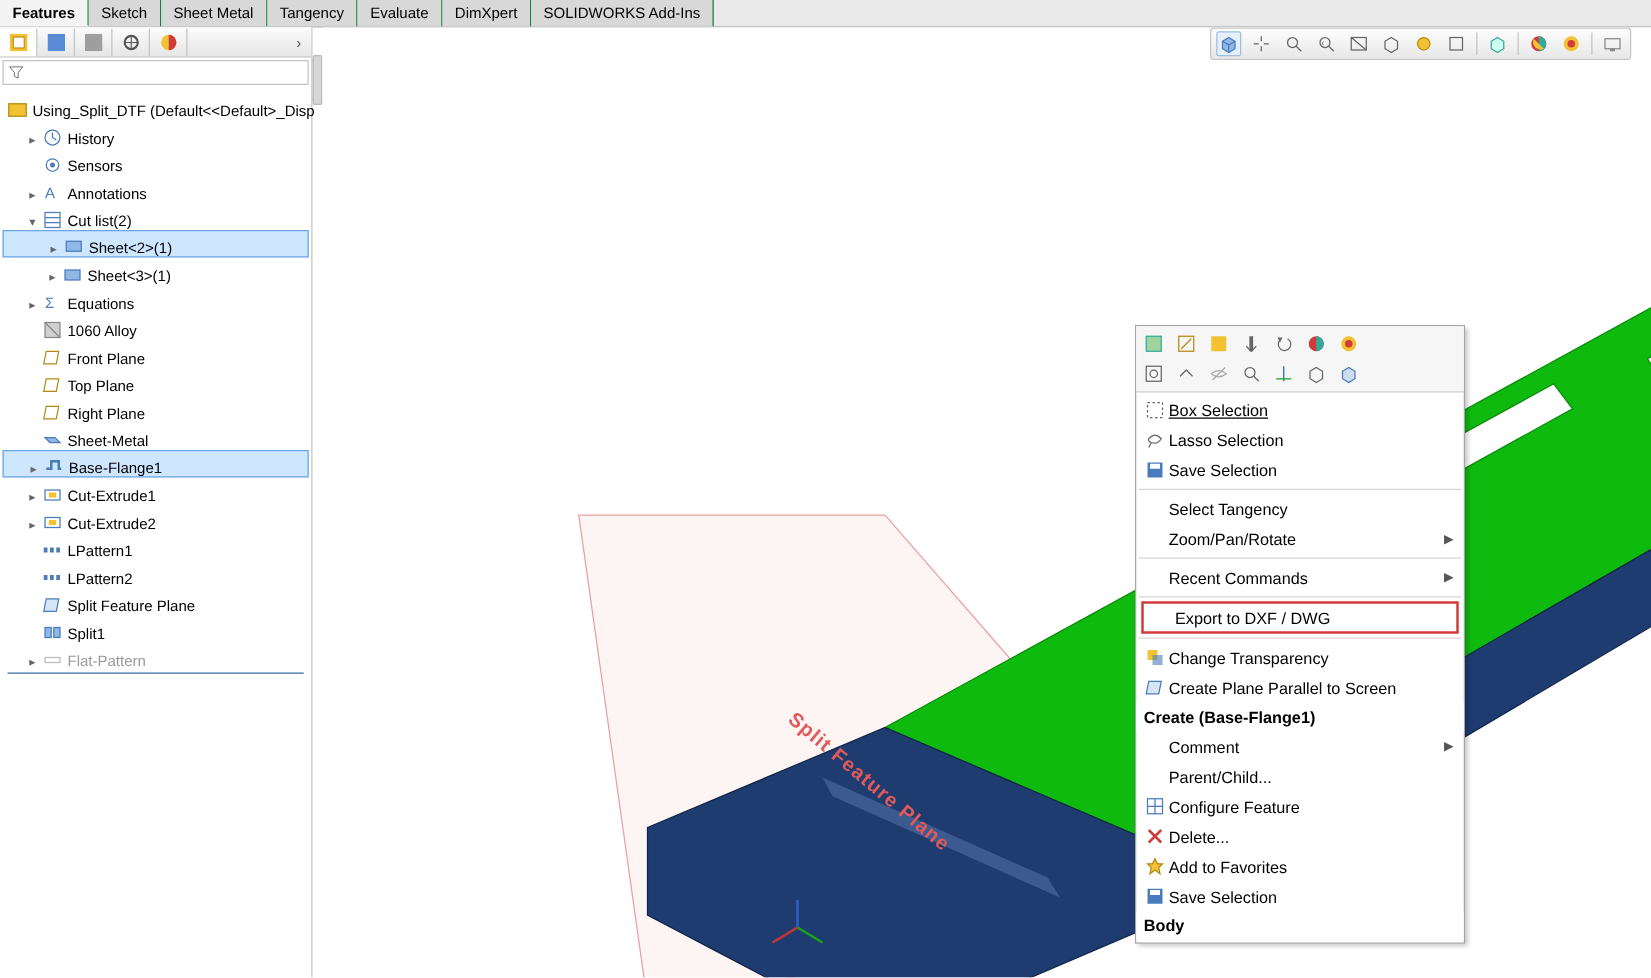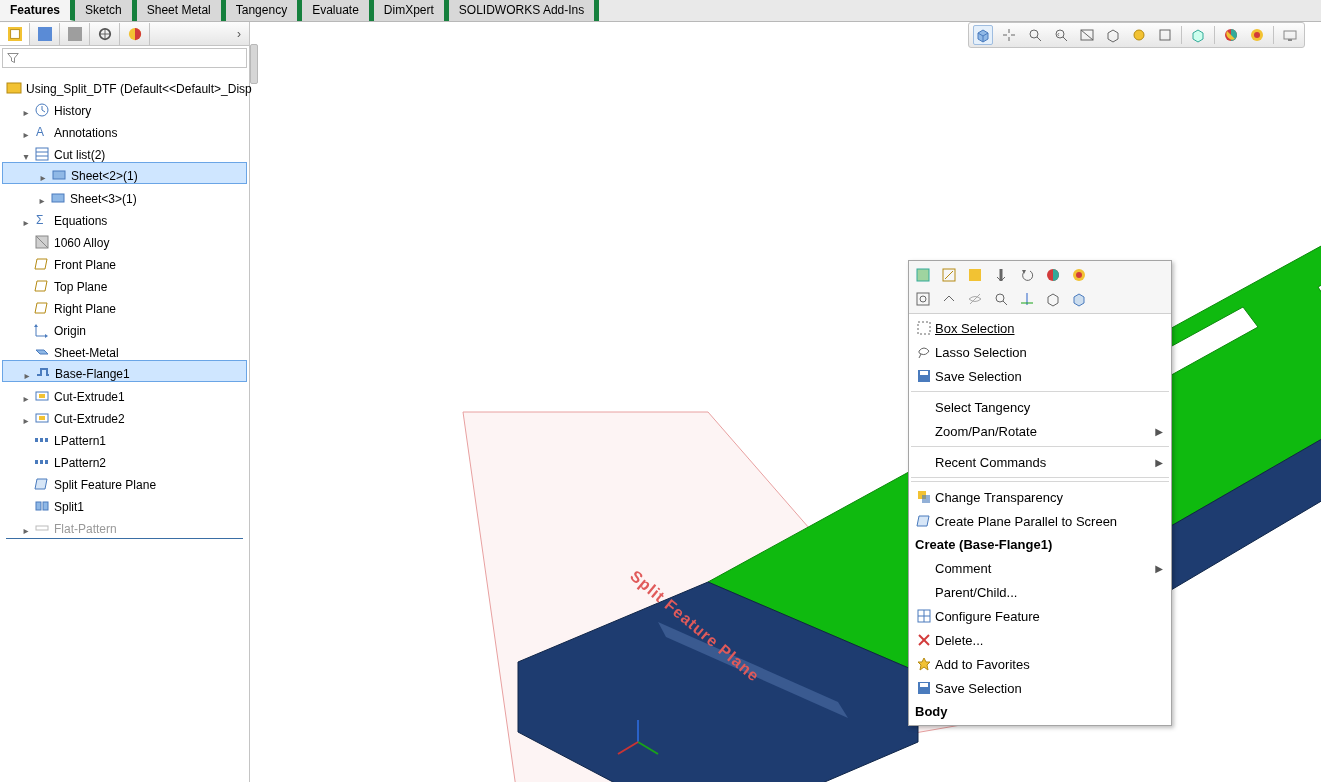--- a/index.html
+++ b/index.html
@@ -1,20 +1,20 @@
 <!DOCTYPE html>
 <html><head>
 <meta charset="utf-8">
 <style>
   * { box-sizing: border-box; margin: 0; padding: 0; font-family: "Segoe UI", Tahoma, sans-serif; }
   body { background: #fff; width: 1321px; height: 782px; overflow: hidden; position: relative; font-size: 12px; }
 
   
   .command-tabs { height: 22px; background: #e9e9e9; border-bottom: 1px solid #b8b8b8; display: flex; }
-  .command-tabs .tab { padding: 3px 10px; border-right: 5px solid #15803d; background: #d8d8d8; cursor: pointer; }
+  .command-tabs .tab { padding: 3px 10px; border-right: 1px solid #15803d; background: #d8d8d8; cursor: pointer; }
   .command-tabs .tab.active { background: #f4f4f4; font-weight: bold; border-bottom: 1px solid #f4f4f4; }
 
   
   .fm-panel { position: absolute; top: 22px; left: 0; width: 250px; bottom: 0; border-right: 1px solid #c4c4c4; background: #fff; }
   .fm-pane-strip { height: 24px; background: linear-gradient(#fcfcfc,#e6e6e6); border-bottom: 1px solid #c4c4c4; display: flex; align-items: center; }
   .fm-pane-strip .pane-btn { width: 30px; height: 22px; display:flex; align-items:center; justify-content:center; border-right:1px solid #c4c4c4; }
   .fm-pane-strip .pane-btn.active { background:#fff; }
   .fm-pane-strip .chev { margin-left:auto; padding:0 8px; color:#555; }
   .fm-filter { height:20px; border:1px solid #c4c4c4; margin:2px; background:#fff; display:flex; align-items:center; padding-left:4px; color:#555; }
 
@@ -130,20 +130,30 @@
       <span class="tw-exp">▸</span>
       <span class="ico">
           <svg viewBox="0 0 16 16">
             <circle cx="8" cy="8" r="6" fill="none" stroke="#4a7bbd"></circle>
             <path d="M8 4 v4 l3 2" stroke="#4a7bbd" fill="none"></path>
           </svg>
         </span>
       <span>History</span>
     </div>
     <div class="tree-row tw-indent1">
+      <span class="tw-exp"></span>
+      <span class="ico">
+          <svg viewBox="0 0 16 16">
+            <circle cx="8" cy="8" r="5" fill="none" stroke="#4a7bbd"></circle>
+            <circle cx="8" cy="8" r="2" fill="#4a7bbd"></circle>
+          </svg>
+        </span>
+      <span>Sensors</span>
+    </div>
+    <div class="tree-row tw-indent1">
       <span class="tw-exp">▸</span>
       <span class="ico">
           <svg viewBox="0 0 16 16">
             <text x="2" y="12" font-size="12" fill="#4a7bbd">A</text>
           </svg>
         </span>
       <span>Annotations</span>
     </div>
     <div class="tree-row tw-indent1">
       <span class="tw-exp">▾</span>
@@ -212,32 +222,20 @@
       <span>Top Plane</span>
     </div>
     <div class="tree-row tw-indent1">
       <span class="tw-exp"></span>
       <span class="ico">
           <svg viewBox="0 0 16 16">
             <path d="M3 3 L13 3 L11 13 L1 13 Z" fill="none" stroke="#b58a12"></path>
           </svg>
         </span>
       <span>Right Plane</span>
-    </div>
-    <div class="tree-row tw-indent1">
-      <span class="tw-exp"></span>
-      <span class="ico">
-          <svg viewBox="0 0 16 16">
-            <line x1="2" y1="14" x2="2" y2="4" stroke="#4a7bbd"></line>
-            <line x1="2" y1="14" x2="12" y2="14" stroke="#4a7bbd"></line>
-            <polygon points="2,2 0,5 4,5" fill="#4a7bbd"></polygon>
-            <polygon points="14,14 11,12 11,16" fill="#4a7bbd"></polygon>
-          </svg>
-        </span>
-      <span>Origin</span>
     </div>
     <div class="tree-row tw-indent1">
       <span class="tw-exp"></span>
       <span class="ico">
           <svg viewBox="0 0 16 16">
             <path d="M2 6 L10 6 L14 10 L6 10 Z" fill="#8fb8e6" stroke="#4a7bbd"></path>
           </svg>
         </span>
       <span>Sheet-Metal</span>
     </div>
@@ -565,20 +563,26 @@
     </div>
     <div class="ctx-sep"></div>
     <div class="ctx-item">
       <span class="ci-ico"></span>
       <span class="ci-label">Recent Commands</span>
       <span class="ci-arrow">▶</span>
     </div>
 
     <div class="ctx-sep"></div>
 
+    <div class="ctx-highlight">
+      <div class="ctx-item">
+        <span class="ci-ico"></span>
+        <span class="ci-label">Export to DXF / DWG</span>
+      </div>
+    </div>
 
     <div class="ctx-sep"></div>
 
     <div class="ctx-item">
       <span class="ci-ico">
           <svg width="16" height="16">
             <rect x="2" y="2" width="8" height="8" fill="#f2c233"></rect>
             <rect x="6" y="6" width="8" height="8" fill="#4a7bbd" fill-opacity=".6"></rect>
           </svg>
         </span>

